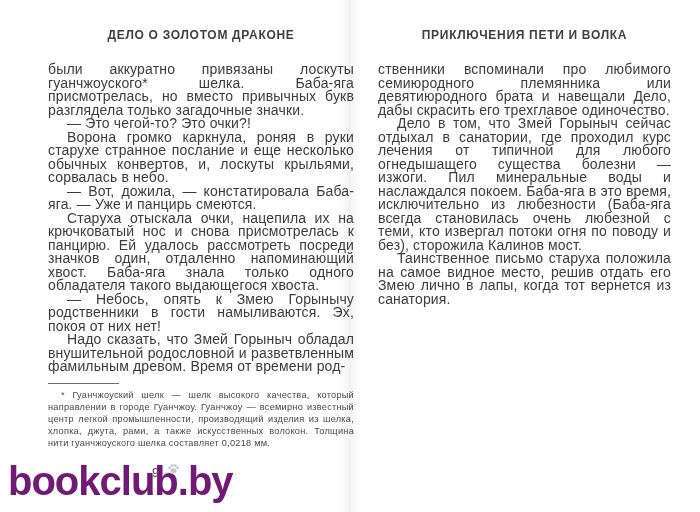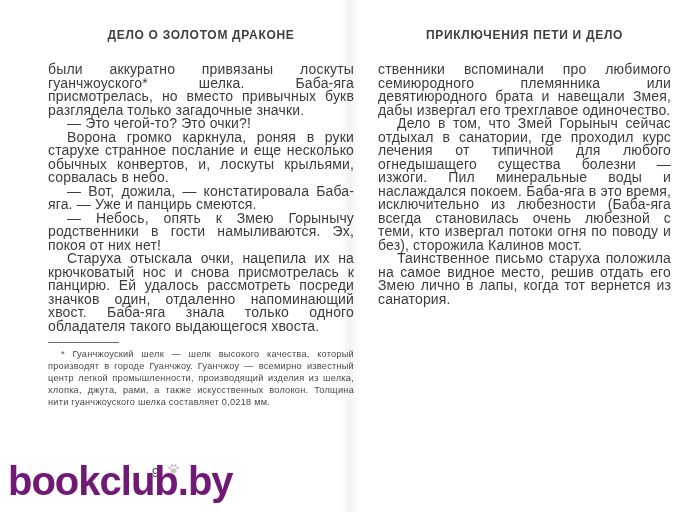--- a/index.html
+++ b/index.html
@@ -108,33 +108,34 @@
 
   <div class="spine"></div>
 
   <div class="page page-left">
     <div class="running-head">ДЕЛО О ЗОЛОТОМ ДРАКОНЕ</div>
     <div class="body-text">
         <p class="para">были аккуратно привязаны лоскуты гуанчжоуского* шелка. Баба-яга присмотрелась, но вместо привычных букв разглядела только загадочные значки.</p>
         <p class="para indent">— Это чегой-то? Это очки?!</p>
         <p class="para indent">Ворона громко каркнула, роняя в руки старухе странное послание и еще несколько обычных конвертов, и, лоскуты крыльями, сорвалась в небо.</p>
         <p class="para indent">— Вот, дожила, — констатировала Баба-яга. — Уже и панцирь смеются.</p>
+        <p class="para indent">Старуха отыскала очки, нацепила их на крючковатый нос и снова присмотрелась к панцирю. Ей удалось рассмотреть посреди значков один, отдаленно напоминающий хвост. Баба-яга знала только одного обладателя такого выдающегося хвоста.</p>
         <p class="para indent">— Небось, опять к Змею Горынычу родственники в гости намыливаются. Эх, покоя от них нет!</p>
-        <p class="para indent">Старуха отыскала очки, нацепила их на крючковатый нос и снова присмотрелась к панцирю. Ей удалось рассмотреть посреди значков один, отдаленно напоминающий хвост. Баба-яга знала только одного обладателя такого выдающегося хвоста.</p>
+        <p class="para indent">Надо сказать, что Змей Горыныч обладал внушительной родословной и разветвленным фамильным древом. Время от времени род-</p>
       </div>
     <div class="footnote-block">
       <div class="footnote-rule"></div>
-      <p class="footnote-text">* Гуанчжоуский шелк — шелк высокого качества, который производят в городе Гуанчжоу. Гуанчжоу — всемирно известный центр легкой промышленности, производящий изделия из шелка, хлопка, джута, рами, а также искусственных волокон. Толщина нити гуанчжоуского шелка составляет 0,0218 мм.</p>
+      <p class="footnote-text">* Гуанчжоуский шелк — шелк высокого качества, который направлении в городе Гуанчжоу. Гуанчжоу — всемирно известный центр легкой промышленности, производящий изделия из шелка, хлопка, джута, рами, а также искусственных волокон. Толщина нити гуанчжоуского шелка составляет 0,0218 мм.</p>
     </div>
   </div>
 
   <div class="page page-right">
-    <div class="running-head">ПРИКЛЮЧЕНИЯ ПЕТИ И ДЕЛО</div>
+    <div class="running-head">ПРИКЛЮЧЕНИЯ ПЕТИ И ВОЛКА</div>
     <div class="body-text">
-        <p class="para">ственники вспоминали про любимого семиюродного племянника или девятиюродного брата и навещали Змея, дабы извергал его трехглавое одиночество.</p>
+        <p class="para">ственники вспоминали про любимого семиюродного племянника или девятиюродного брата и навещали Дело, дабы скрасить его трехглавое одиночество.</p>
         <p class="para indent">Дело в том, что Змей Горыныч сейчас отдыхал в санатории, где проходил курс лечения от типичной для любого огнедышащего существа болезни — изжоги. Пил минеральные воды и наслаждался покоем. Баба-яга в это время, исключительно из любезности (Баба-яга всегда становилась очень любезной с теми, кто извергал потоки огня по поводу и без), сторожила Калинов мост.</p>
         <p class="para indent">Таинственное письмо старуха положила на самое видное место, решив отдать его Змею лично в лапы, когда тот вернется из санатория.</p>
       </div>
   </div>
 
   <div class="folio">
     <span class="folio-number">9</span>
     <svg class="paw" viewBox="0 0 20 20" aria-hidden="true">
       <ellipse cx="10" cy="13.5" rx="4.6" ry="3.8" fill="#9a9a9a"></ellipse>
       <circle cx="4" cy="9" r="2.1" fill="#9a9a9a"></circle>

